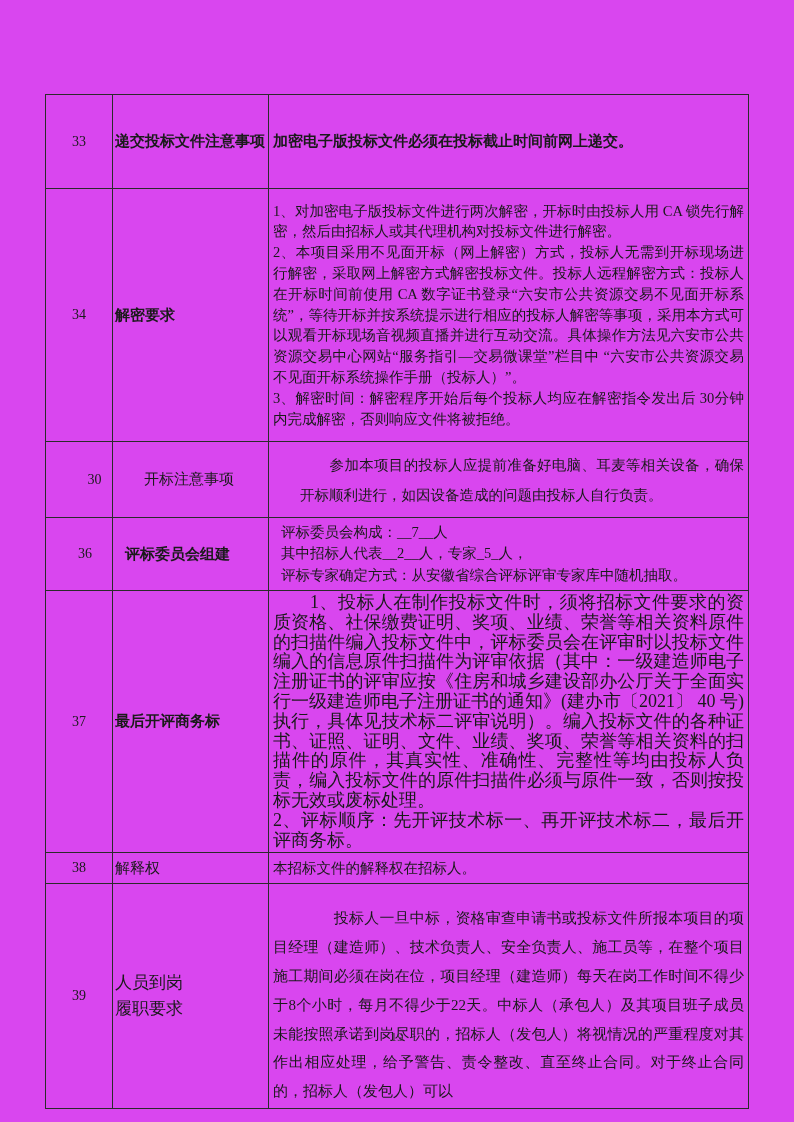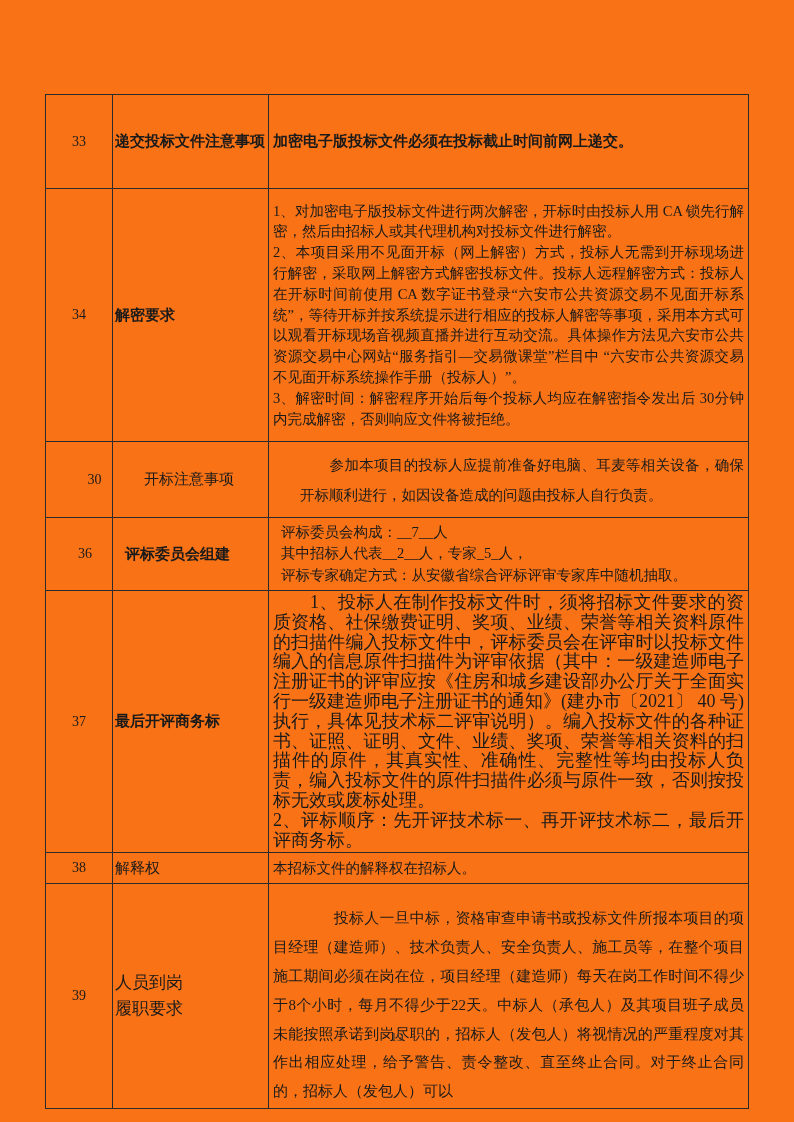--- a/index.html
+++ b/index.html
@@ -5,21 +5,21 @@
   html, body {
     margin: 0;
     padding: 0;
     background: #e8e8e8;
   }
   .page {
     position: relative;
     width: 794px;
     height: 1122px;
     margin: 0 auto;
-    background: #f97316;
+    background: #d946ef;
     font-family: "Liberation Serif", "DejaVu Serif", serif;
     color: #1a1a1a;
     overflow: hidden;
   }
   table.doc-table {
     position: absolute;
     left: 45px;
     top: 94px;
     width: 703px;
     border-collapse: collapse;

